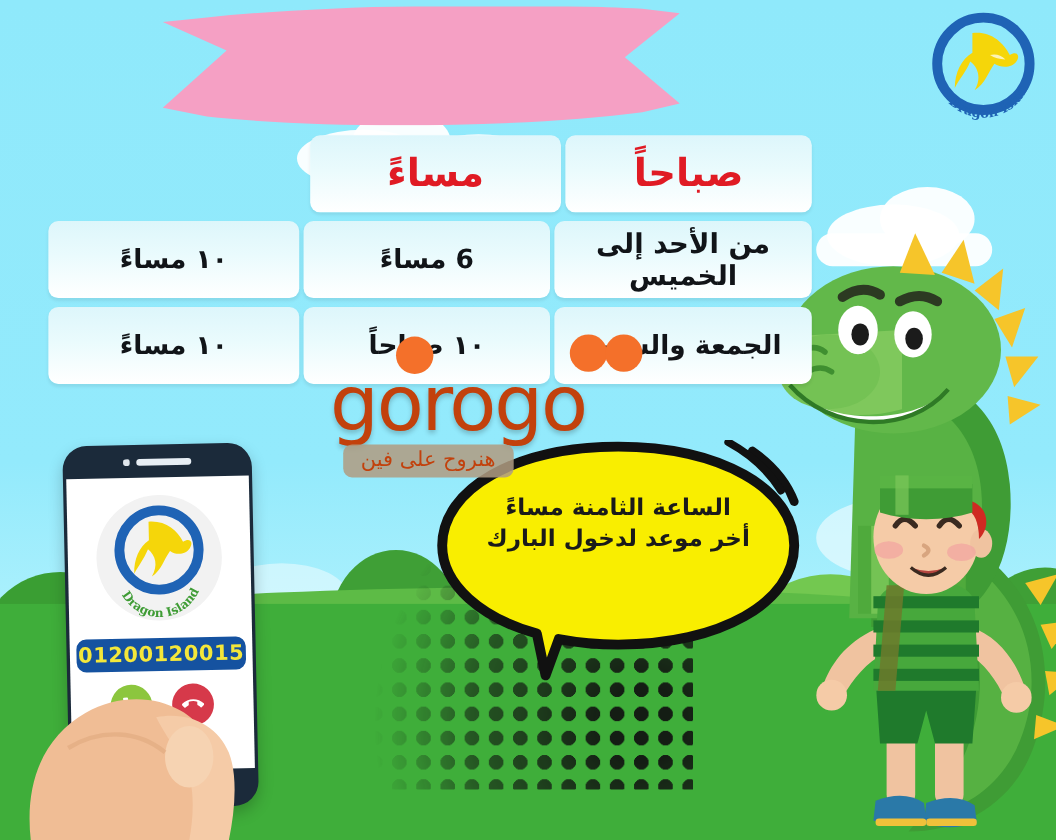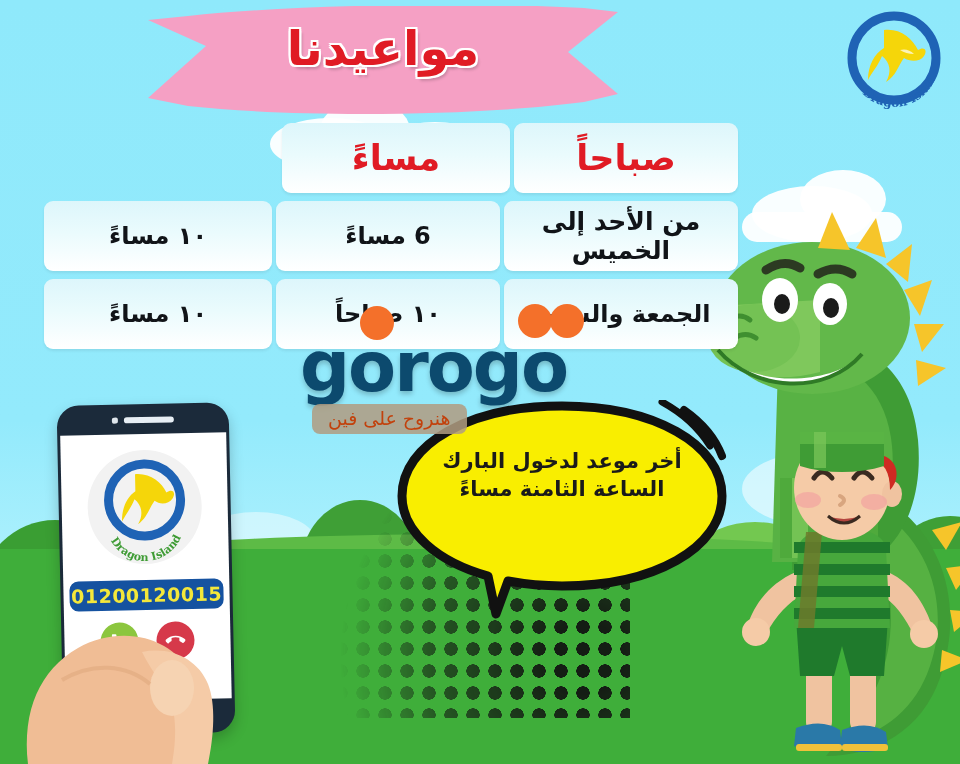--- a/index.html
+++ b/index.html
@@ -248,22 +248,22 @@
   .watermark {
     position: absolute;
     left: 300px;
     top: 332px;
     width: 350px;
     height: 110px;
     pointer-events: none;
   }
   .wm-text {
     font-size: 70px;
-    font-weight: bold;
-    color: #0c4a6e;
+    font-weight: normal;
+    color: #c2410c;
     letter-spacing: -2px;
     line-height: 1;
     text-shadow: 0 3px 5px rgba(0,0,0,.22);
     font-family: "DejaVu Sans", "Liberation Sans", sans-serif;
   }
   .wm-tag {
     position: absolute;
     left: 12px;
     top: 72px;
     background: rgba(176,156,129,.86);
@@ -419,21 +419,20 @@
       <path d="M58 8 L 142 8 L 142 34 C 116 42 84 42 58 34 Z" fill="#3f9c35"></path>
       <rect x="58" y="0" width="84" height="12" fill="#59b444"></rect>
       <rect x="72" y="0" width="12" height="36" fill="#7ac658" opacity=".75"></rect>
     </svg>
   </div>
 
   <div class="ribbon-wrap">
     <svg class="ribbon-svg" viewBox="0 0 470 108" preserveAspectRatio="none" xmlns="http://www.w3.org/2000/svg">
       <path d="M0 14 L58 40 L0 92 L40 100 C 150 112 330 110 436 96 L470 88 L420 46 L470 6 L436 2 C 330 -4 150 -2 40 10 Z" fill="#f5a0c4"></path>
     </svg>
-    <div class="ribbon-title">مواعيدنا</div>
   </div>
 
   <div class="logo-tr">
     <svg viewBox="0 0 112 112" width="112" height="112" xmlns="http://www.w3.org/2000/svg">
       <circle cx="56" cy="52" r="42" fill="none" stroke="#1f63b5" stroke-width="9"></circle>
       <path d="M46 24 C 62 22 74 32 80 44 C 86 40 90 44 86 50 C 82 56 72 56 66 52 C 60 60 58 70 48 76 C 54 66 52 56 44 50 C 40 60 34 66 30 74 C 30 60 36 48 46 42 Z" fill="#f5d60a"></path>
       <path d="M62 44 q 8 -2 14 4 q -8 0 -14 -4 Z" fill="#ffffff" opacity=".7"></path>
       <path id="lg-arc-tr" d="M14 70 A 44 44 0 0 0 98 70" fill="none"></path>
       <text font-size="12" font-weight="bold" fill="#1f63b5" font-family="'DejaVu Serif',serif">
         <textPath href="#lg-arc-tr" startOffset="18%">Dragon Island</textPath>
@@ -482,22 +481,22 @@
 
   <div class="bubble-wrap">
     <svg viewBox="0 0 340 230" width="340" height="230" xmlns="http://www.w3.org/2000/svg">
       <path d="M170 6 C 262 6 330 44 330 96 C 330 148 262 186 170 186 C 150 186 132 184 116 181
                L 104 214 L 96 176 C 46 162 10 132 10 96 C 10 44 78 6 170 6 Z" fill="#f9ee00" stroke="#111111" stroke-width="9" stroke-linejoin="round"></path>
 
       <path d="M292 10 C 312 24 324 40 330 56" stroke="#111111" stroke-width="8" fill="none" stroke-linecap="round"></path>
       <path d="M270 2 C 292 14 308 30 318 46" stroke="#111111" stroke-width="7" fill="none" stroke-linecap="round"></path>
     </svg>
     <div class="bubble-text">
+      <div>الساعة الثامنة مساءً</div>
       <div>أخر موعد لدخول البارك</div>
-      <div>الساعة الثامنة مساءً</div>
     </div>
   </div>
 
   <div class="phone">
     <div class="phone-speaker">
       <span class="dot"></span>
         <span class="bar"></span>
     </div>
     <div class="phone-screen">
       <div class="phone-logo">

